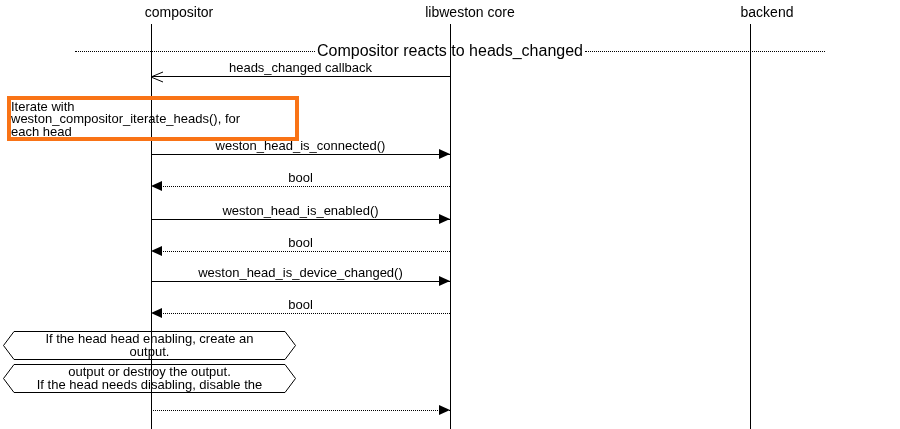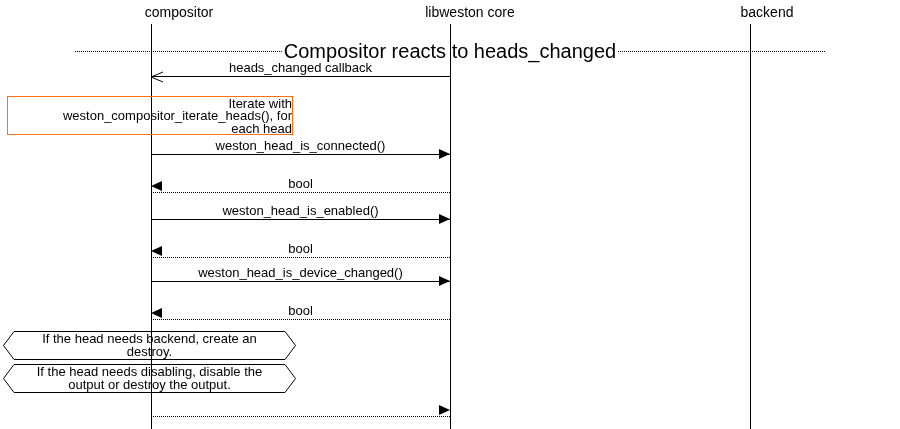--- a/index.html
+++ b/index.html
@@ -39,40 +39,40 @@
     height: 16px;
     display: flex;
     align-items: center;
   }
   .divider-line {
     flex: 1;
     height: 0;
     border-top: 1px dotted #000000;
   }
   .divider-text {
-    font-size: 20px;
+    font-size: 16px;
     line-height: 16px;
     padding: 0 2px;
     white-space: nowrap;
   }
   .msg {
     position: absolute;
     left: 151px;
     width: 299px;
     height: 16px;
     text-align: center;
   }
   .msg .msg-label {
     display: block;
     font-size: 13px;
     line-height: 15px;
     white-space: nowrap;
   }
   .msg.solid { border-bottom: 1px solid #000000; }
-  .msg.dotted { border-bottom: 1px dotted #000000; margin-top: 6px; }
+  .msg.dotted { border-bottom: 1px dotted #000000; }
   .arrow-right {
     position: absolute;
     left: 439px;
     width: 0;
     height: 0;
     border-top: 5px solid transparent;
     border-bottom: 5px solid transparent;
     border-left: 11px solid #000000;
   }
   .arrow-left {
@@ -86,22 +86,22 @@
   }
   .open-arrow {
     position: absolute;
   }
   .note-box {
     position: absolute;
     left: 7px;
     top: 96px;
     width: 284px;
     height: 36px;
-    border: 1px solid #f97316;
-    text-align: right;
+    border: 4px solid #f97316;
+    text-align: left;
     font-size: 13px;
     line-height: 12.3px;
     padding-top: 1px;
     background: transparent;
   }
   .note-box .note-line { display: block; white-space: nowrap; }
   .hex-note {
     position: absolute;
     left: 3px;
     width: 293px;
@@ -183,32 +183,32 @@
   <div class="msg dotted" style="top:297px;">
     <span class="msg-label">bool</span>
   </div>
   <div class="arrow-left" style="top:308px;"></div>
 
   <div class="hex-note" style="top:331px;">
     <svg width="293" height="29">
       <polygon points="11,0.5 282,0.5 292.5,14.5 282,28.5 11,28.5 0.5,14.5" fill="none" stroke="#000000" stroke-width="1"></polygon>
     </svg>
     <div class="hex-text">
-      <span class="note-line">If the head needs backend, create an</span>
-      <span class="note-line">destroy.</span>
+      <span class="note-line">If the head head enabling, create an</span>
+      <span class="note-line">output.</span>
     </div>
   </div>
 
   <div class="hex-note" style="top:364px;">
     <svg width="293" height="29">
       <polygon points="11,0.5 282,0.5 292.5,14.5 282,28.5 11,28.5 0.5,14.5" fill="none" stroke="#000000" stroke-width="1"></polygon>
     </svg>
     <div class="hex-text">
+      <span class="note-line">output or destroy the output.</span>
       <span class="note-line">If the head needs disabling, disable the</span>
-      <span class="note-line">output or destroy the output.</span>
     </div>
   </div>
 
   <div class="msg dotted" style="top:394px;">
     <span class="msg-label"></span>
   </div>
   <div class="arrow-right" style="top:405px;"></div>
 
 </div>
 

